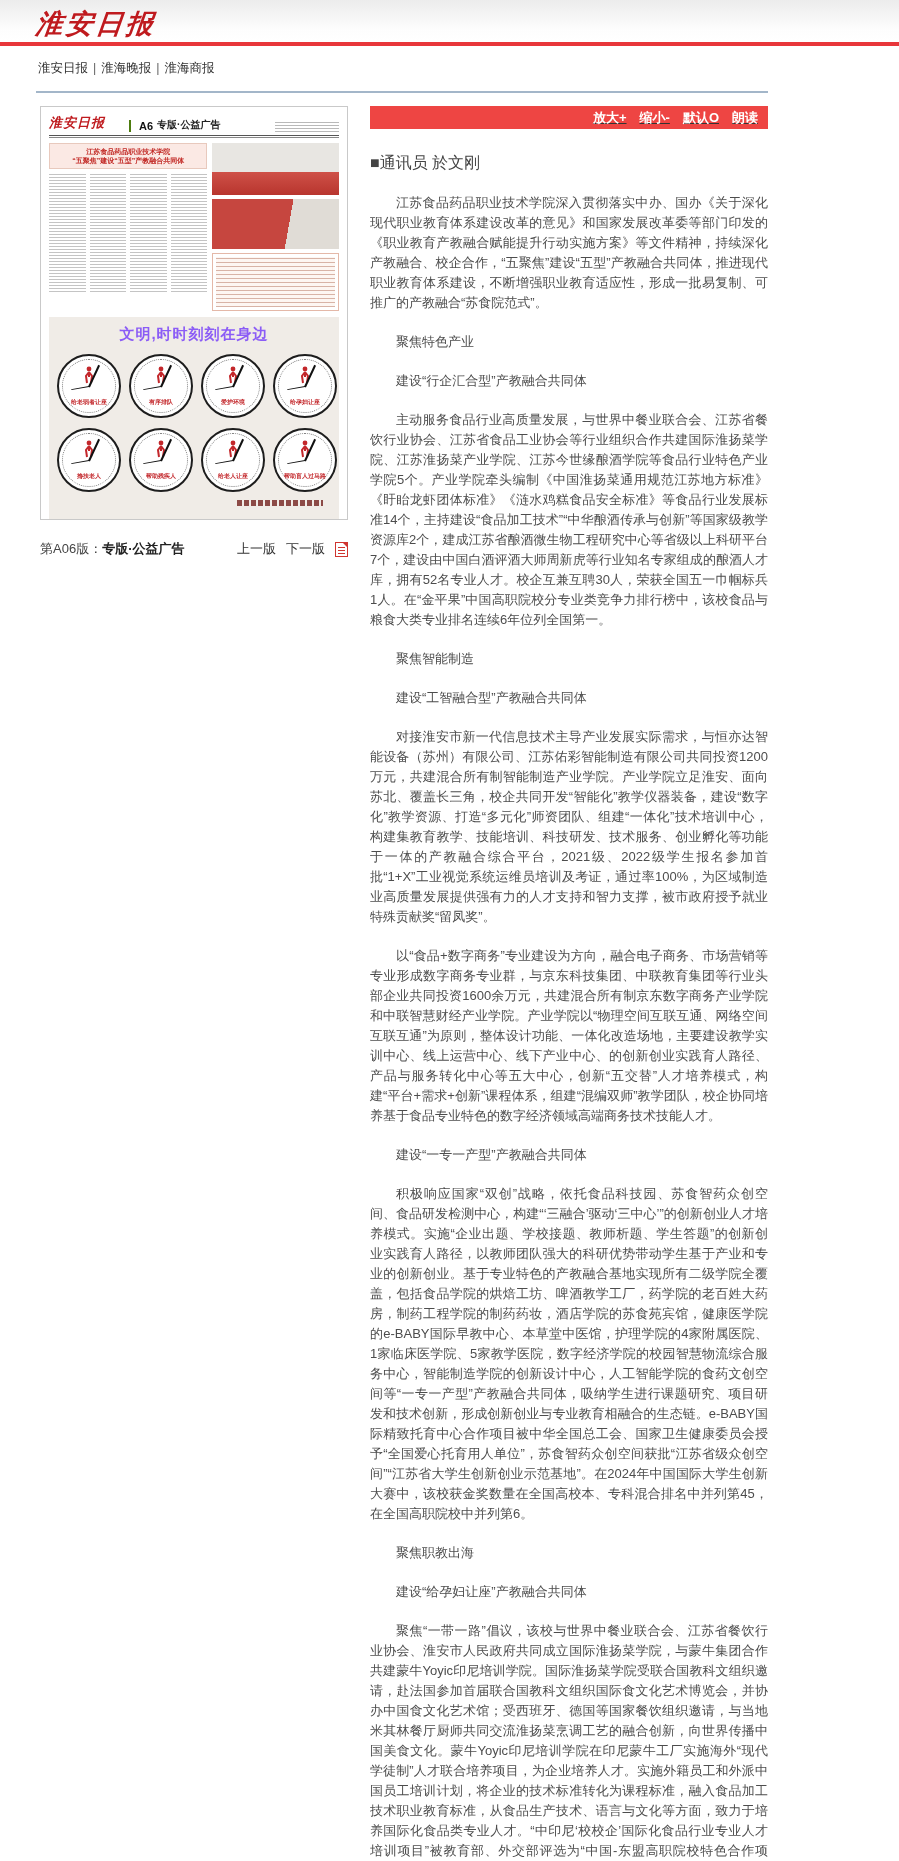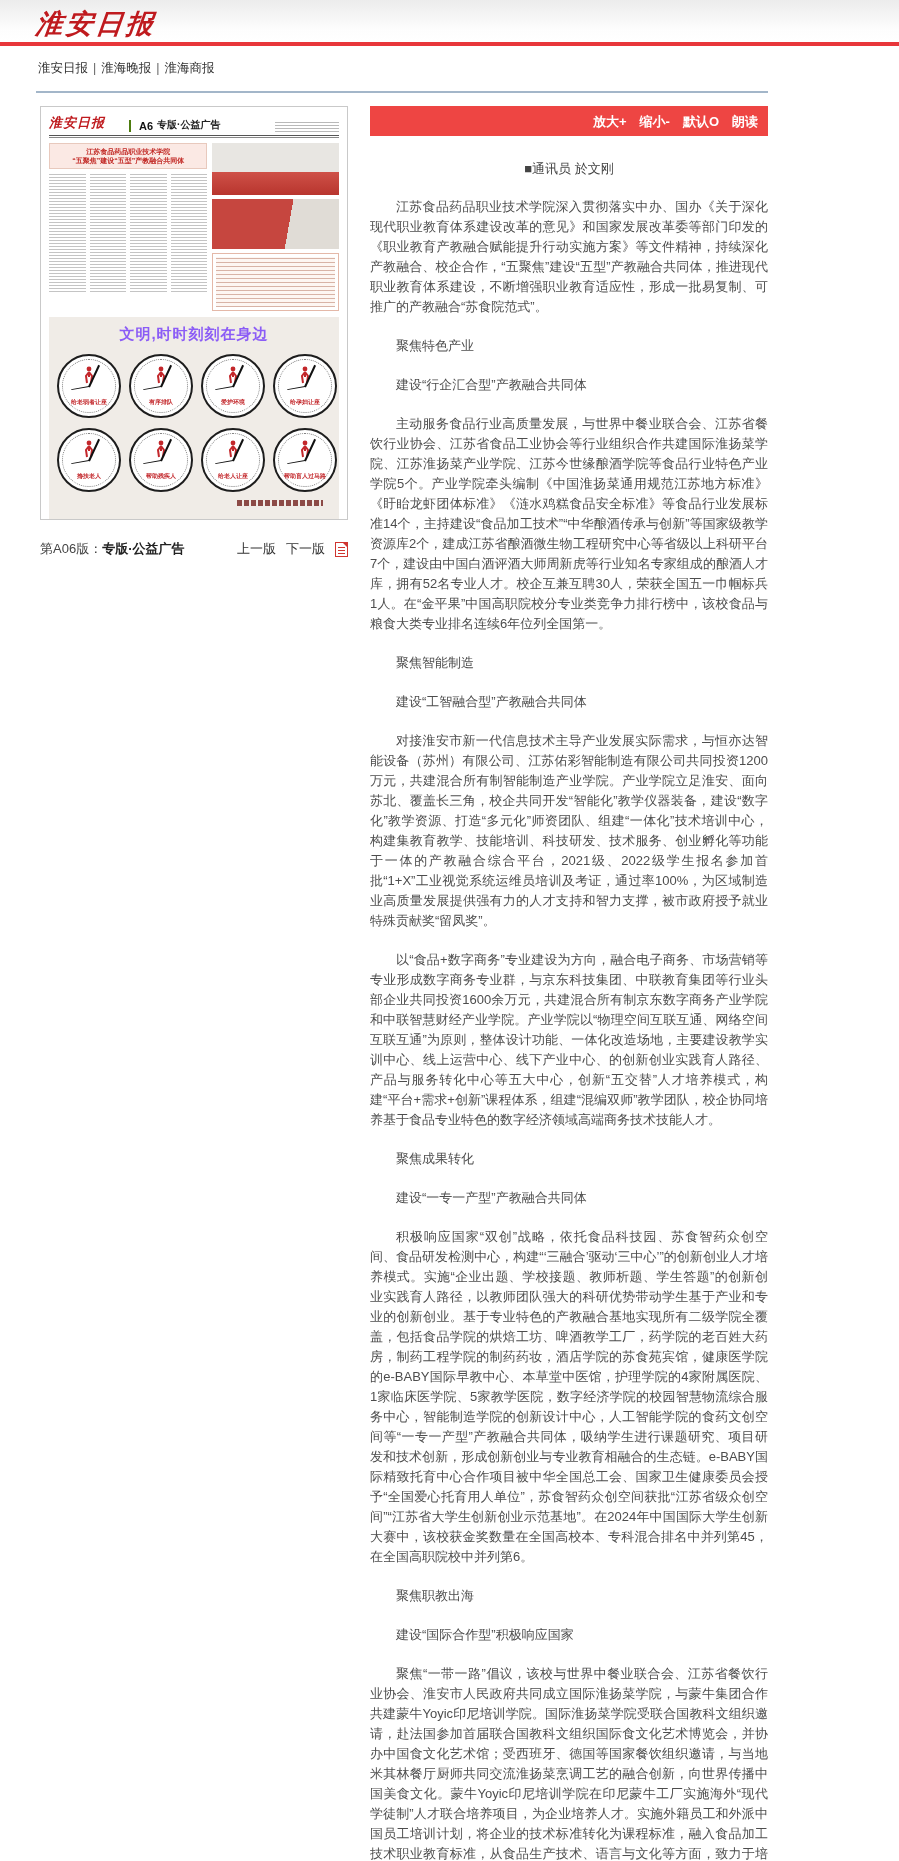--- a/index.html
+++ b/index.html
@@ -61,24 +61,24 @@
   .edition-label { color:#444; }
   .edition-name { color:#222; font-weight:bold; }
   .page-nav-links { margin-left:auto; display:flex; align-items:center; gap:10px; }
   .pn-link { color:#333; cursor:pointer; }
   .pdf-icon { width:13px; height:15px; background:#fff; border:1px solid #d0342f; position:relative; display:inline-block; }
   .pdf-icon:before { content:""; position:absolute; right:-1px; top:-1px; border:3px solid #d0342f; border-left-color:transparent; border-bottom-color:transparent; }
   .pdf-icon:after { content:""; position:absolute; left:2px; top:4px; right:2px; height:7px;
      background:repeating-linear-gradient(#d0342f 0 1px,transparent 1px 3px); }
 
   
-  .toolbar { background:#ee4543; height:30px; display:flex; align-items:center; justify-content:flex-end; gap:13px; padding:0 10px; }
+  .toolbar { background:#ee4543; height:23px; display:flex; align-items:center; justify-content:flex-end; gap:13px; padding:0 10px;text-decoration:underline; }
   .tbtn { color:#fff; font-size:13px; font-weight:bold; cursor:pointer; line-height:1; }
   .article-title { font-size:24px; line-height:36px; font-weight:bold; color:#2f2f2f; text-align:center; margin:16px 2px 0 2px; }
-  .byline { font-size:13px; color:#444; margin-top:24px;text-align:center; }
+  .byline { font-size:16px; color:#444; margin-top:24px; }
   .article-body { margin-top:5px; }
   .blk { font-size:13px; line-height:20px; color:#4d4d4d; text-indent:2em; margin:19px 0; text-align:justify; }
 </style>
 </head>
 <body>
 
 <div class="site-header">
   <span class="logo">淮安日报</span>
 </div>
 <div class="red-rule"></div>
@@ -216,22 +216,21 @@
     <div class="byline">■通讯员 於文刚</div>
     <div class="article-body">
         <p class="blk p">江苏食品药品职业技术学院深入贯彻落实中办、国办《关于深化现代职业教育体系建设改革的意见》和国家发展改革委等部门印发的《职业教育产教融合赋能提升行动实施方案》等文件精神，持续深化产教融合、校企合作，“五聚焦”建设“五型”产教融合共同体，推进现代职业教育体系建设，不断增强职业教育适应性，形成一批易复制、可推广的产教融合“苏食院范式”。</p>
         <p class="blk h">聚焦特色产业</p>
         <p class="blk h">建设“行企汇合型”产教融合共同体</p>
         <p class="blk p">主动服务食品行业高质量发展，与世界中餐业联合会、江苏省餐饮行业协会、江苏省食品工业协会等行业组织合作共建国际淮扬菜学院、江苏淮扬菜产业学院、江苏今世缘酿酒学院等食品行业特色产业学院5个。产业学院牵头编制《中国淮扬菜通用规范江苏地方标准》《盱眙龙虾团体标准》《涟水鸡糕食品安全标准》等食品行业发展标准14个，主持建设“食品加工技术”“中华酿酒传承与创新”等国家级教学资源库2个，建成江苏省酿酒微生物工程研究中心等省级以上科研平台7个，建设由中国白酒评酒大师周新虎等行业知名专家组成的酿酒人才库，拥有52名专业人才。校企互兼互聘30人，荣获全国五一巾帼标兵1人。在“金平果”中国高职院校分专业类竞争力排行榜中，该校食品与粮食大类专业排名连续6年位列全国第一。</p>
         <p class="blk h">聚焦智能制造</p>
         <p class="blk h">建设“工智融合型”产教融合共同体</p>
         <p class="blk p">对接淮安市新一代信息技术主导产业发展实际需求，与恒亦达智能设备（苏州）有限公司、江苏佑彩智能制造有限公司共同投资1200万元，共建混合所有制智能制造产业学院。产业学院立足淮安、面向苏北、覆盖长三角，校企共同开发“智能化”教学仪器装备，建设“数字化”教学资源、打造“多元化”师资团队、组建“一体化”技术培训中心，构建集教育教学、技能培训、科技研发、技术服务、创业孵化等功能于一体的产教融合综合平台，2021级、2022级学生报名参加首批“1+X”工业视觉系统运维员培训及考证，通过率100%，为区域制造业高质量发展提供强有力的人才支持和智力支撑，被市政府授予就业特殊贡献奖“留凤奖”。</p>
         <p class="blk p">以“食品+数字商务”专业建设为方向，融合电子商务、市场营销等专业形成数字商务专业群，与京东科技集团、中联教育集团等行业头部企业共同投资1600余万元，共建混合所有制京东数字商务产业学院和中联智慧财经产业学院。产业学院以“物理空间互联互通、网络空间互联互通”为原则，整体设计功能、一体化改造场地，主要建设教学实训中心、线上运营中心、线下产业中心、的创新创业实践育人路径、产品与服务转化中心等五大中心，创新“五交替”人才培养模式，构建“平台+需求+创新”课程体系，组建“混编双师”教学团队，校企协同培养基于食品专业特色的数字经济领域高端商务技术技能人才。</p>
-        <p class="blk h">聚焦成果转化</p>
         <p class="blk h">建设“一专一产型”产教融合共同体</p>
         <p class="blk p">积极响应国家“双创”战略，依托食品科技园、苏食智药众创空间、食品研发检测中心，构建“‘三融合’驱动‘三中心’”的创新创业人才培养模式。实施“企业出题、学校接题、教师析题、学生答题”的创新创业实践育人路径，以教师团队强大的科研优势带动学生基于产业和专业的创新创业。基于专业特色的产教融合基地实现所有二级学院全覆盖，包括食品学院的烘焙工坊、啤酒教学工厂，药学院的老百姓大药房，制药工程学院的制药药妆，酒店学院的苏食苑宾馆，健康医学院的e-BABY国际早教中心、本草堂中医馆，护理学院的4家附属医院、1家临床医学院、5家教学医院，数字经济学院的校园智慧物流综合服务中心，智能制造学院的创新设计中心，人工智能学院的食药文创空间等“一专一产型”产教融合共同体，吸纳学生进行课题研究、项目研发和技术创新，形成创新创业与专业教育相融合的生态链。e-BABY国际精致托育中心合作项目被中华全国总工会、国家卫生健康委员会授予“全国爱心托育用人单位”，苏食智药众创空间获批“江苏省级众创空间”“江苏省大学生创新创业示范基地”。在2024年中国国际大学生创新大赛中，该校获金奖数量在全国高校本、专科混合排名中并列第45，在全国高职院校中并列第6。</p>
         <p class="blk h">聚焦职教出海</p>
-        <p class="blk h">建设“国际合作型”积极响应国家</p>
+        <p class="blk h">建设“给孕妇让座”产教融合共同体</p>
         <p class="blk p">聚焦“一带一路”倡议，该校与世界中餐业联合会、江苏省餐饮行业协会、淮安市人民政府共同成立国际淮扬菜学院，与蒙牛集团合作共建蒙牛Yoyic印尼培训学院。国际淮扬菜学院受联合国教科文组织邀请，赴法国参加首届联合国教科文组织国际食文化艺术博览会，并协办中国食文化艺术馆；受西班牙、德国等国家餐饮组织邀请，与当地米其林餐厅厨师共同交流淮扬菜烹调工艺的融合创新，向世界传播中国美食文化。蒙牛Yoyic印尼培训学院在印尼蒙牛工厂实施海外“现代学徒制”人才联合培养项目，为企业培养人才。实施外籍员工和外派中国员工培训计划，将企业的技术标准转化为课程标准，融入食品加工技术职业教育标准，从食品生产技术、语言与文化等方面，致力于培养国际化食品类专业人才。“中印尼‘校校企’国际化食品行业专业人才培训项目”被教育部、外交部评选为“中国-东盟高职院校特色合作项目”。</p>
       </div>
 
   </div>
 </div>
 
 </body></html>

